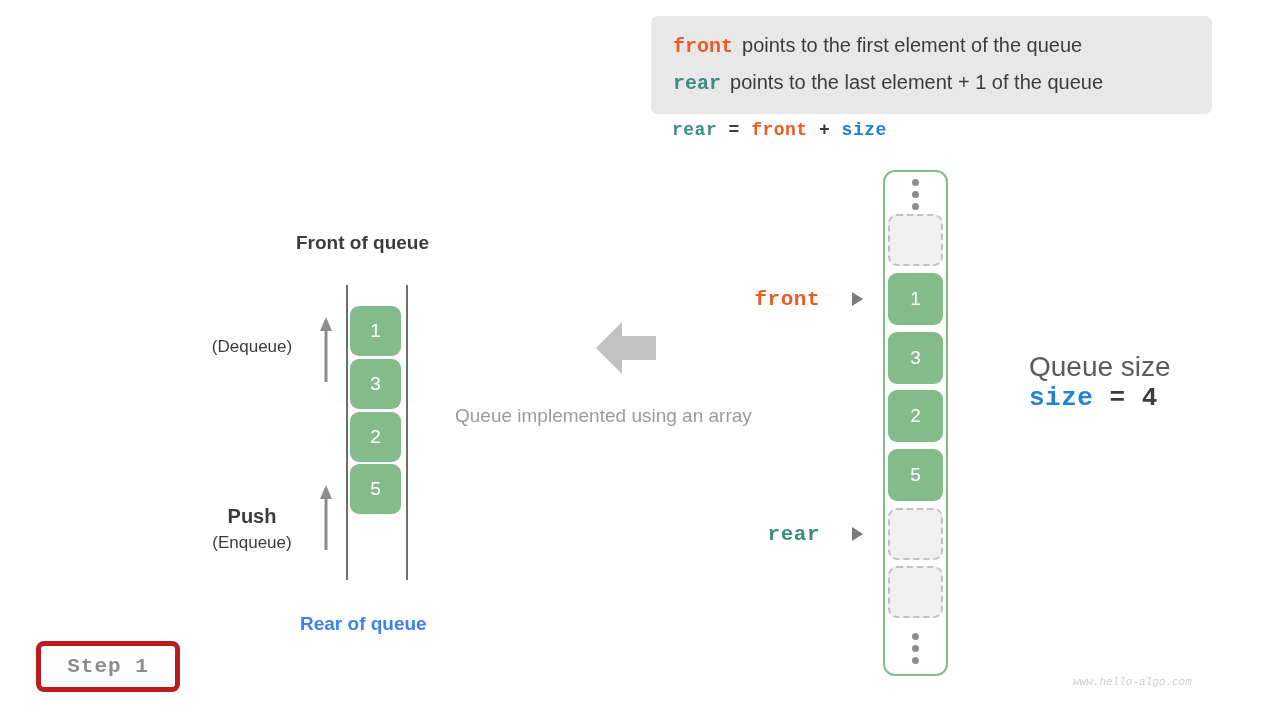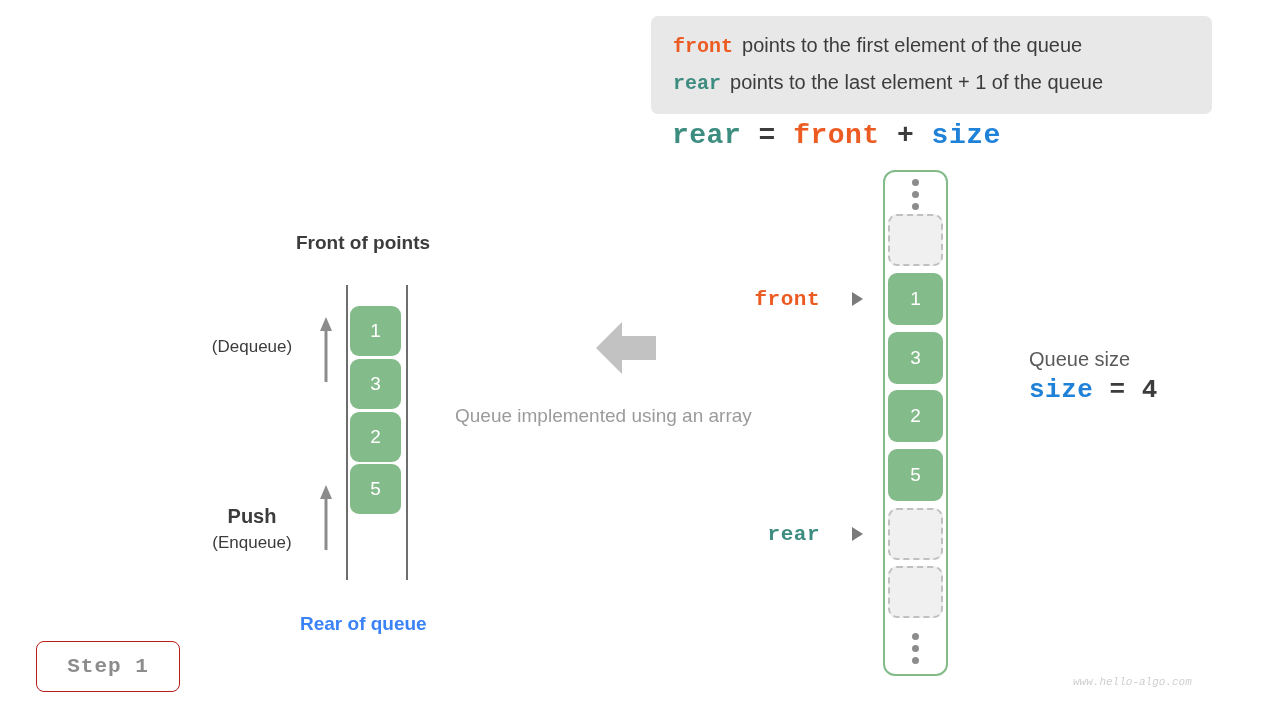--- a/index.html
+++ b/index.html
@@ -45,21 +45,21 @@
   .kw-size  { color: #1f82d8; }
   .note-gap { display: inline-block; width: 9px; }
 
   
   #formula {
     position: absolute;
     left: 672px;
     top: 120px;
     font-family: "Liberation Mono", monospace;
     font-weight: bold;
-    font-size: 28px;
+    font-size: 18px;
     white-space: nowrap;
     letter-spacing: 0.5px;
   }
   #formula .op { color: #3c3c3c; }
 
   
   #front-of-queue-label {
     position: absolute;
     left: 296px;
     top: 232px;
@@ -220,41 +220,42 @@
   #tri-rear  { left: 852px; top: 527px; }
 
   
   #queue-size-block {
     position: absolute;
     left: 1029px;
     top: 344px;
     white-space: nowrap;
   }
   #queue-size-title {
-    font-size: 20px;
+    font-size: 28px;
     color: #5a5a5a;
     line-height: 30px;
+    margin-top: 8px;
   }
   #queue-size-value {
     font-family: Liberation Mono, monospace;
     font-size: 26px;
     font-weight: bold;
     line-height: 32px;
     color: #3c3c3c;
     letter-spacing: 0.5px;
   }
 
   
   #step-badge {
     position: absolute;
     left: 36px;
     top: 641px;
     width: 144px;
     height: 51px;
-    border: 1px solid #b91c1c;
+    border: 5px solid #b91c1c;
     border-radius: 8px;
     box-sizing: border-box;
     display: flex;
     align-items: center;
     justify-content: center;
     font-family: "Liberation Mono", monospace;
     font-weight: bold;
     font-size: 21px;
     color: #8c8c8c;
     letter-spacing: 1px;
@@ -285,21 +286,21 @@
 </div>
 
 <div id="formula">
   <span class="kw-rear">rear</span>
   <span class="op">=</span>
   <span class="kw-front">front</span>
   <span class="op">+</span>
   <span class="kw-size">size</span>
 </div>
 
-<div id="front-of-queue-label">Front of points</div>
+<div id="front-of-queue-label">Front of queue</div>
 
 <div class="rail" id="rail-left"></div>
 <div class="rail" id="rail-right"></div>
 
 <div class="lq-cell" style="top:306px">1</div>
 <div class="lq-cell" style="top:359px">3</div>
 <div class="lq-cell" style="top:412px">2</div>
 <div class="lq-cell" style="top:464px">5</div>
 
 <div class="op-label" id="pop-label">

